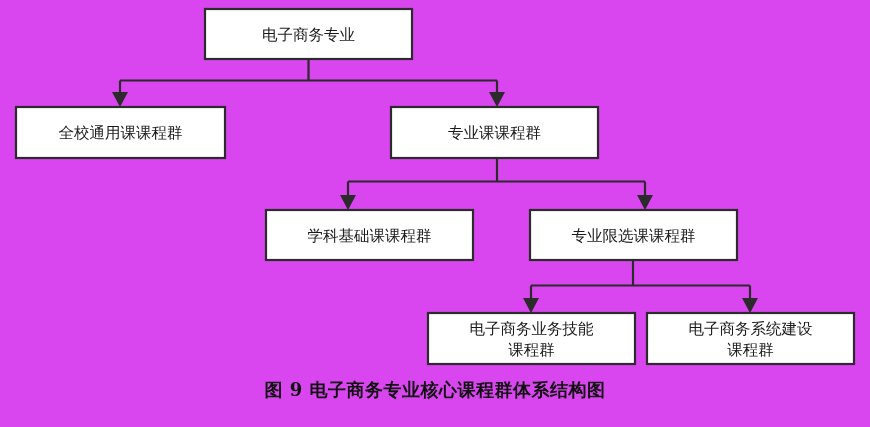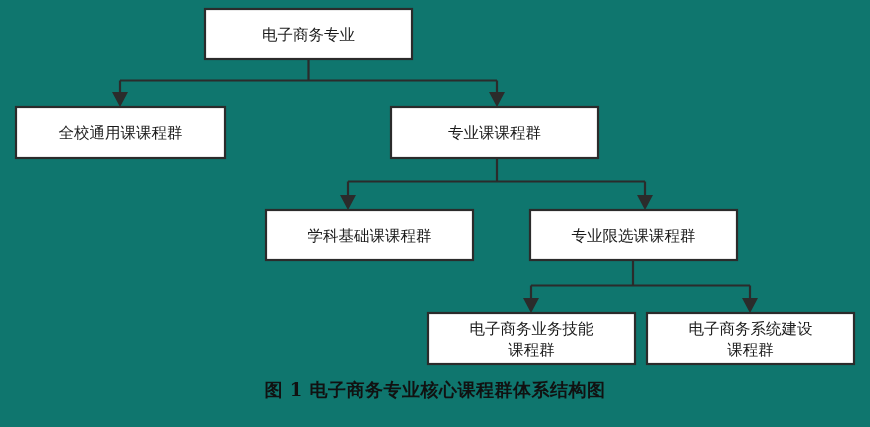--- a/index.html
+++ b/index.html
@@ -11,21 +11,21 @@
   body {
     width: 870px;
     height: 427px;
     overflow: hidden;
     font-family: "Liberation Sans", sans-serif;
   }
   #figure-root {
     position: relative;
     width: 870px;
     height: 427px;
-    background: #0f766e;
+    background: #d946ef;
   }
   svg#diagram-canvas {
     position: absolute;
     left: 0;
     top: 0;
     width: 870px;
     height: 427px;
     display: block;
   }
   .node-box {
@@ -130,15 +130,15 @@
     </g>
 
     <g>
       <rect class="node-box" x="647" y="313" width="207" height="51"></rect>
       <text class="node-label" x="750.5" y="329">电子商务系统建设</text>
       <text class="node-label" x="750.5" y="350">课程群</text>
     </g>
 
   </svg>
 
-  <div class="figure-caption">图 1  电子商务专业核心课程群体系结构图</div>
+  <div class="figure-caption">图 9  电子商务专业核心课程群体系结构图</div>
 
 </div>
 
 </body></html>

